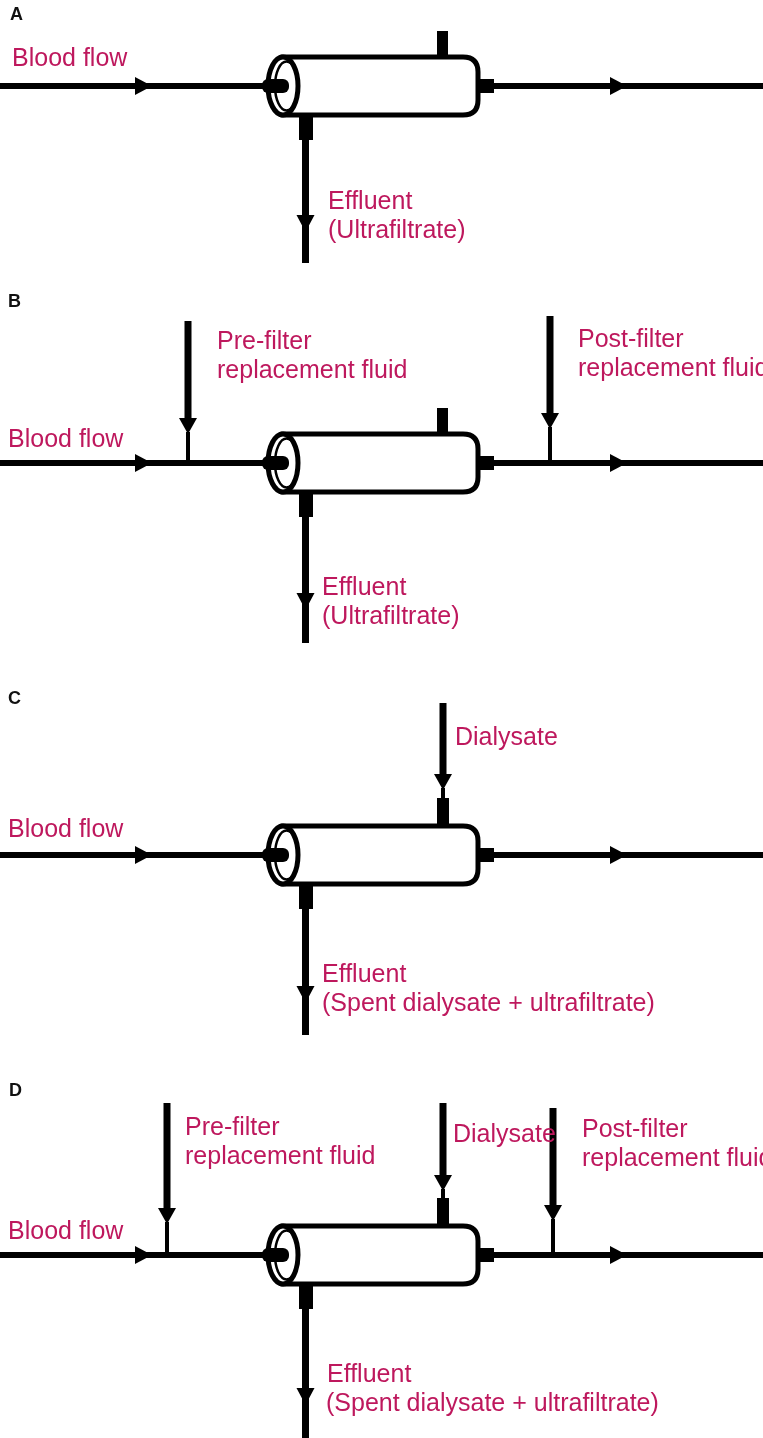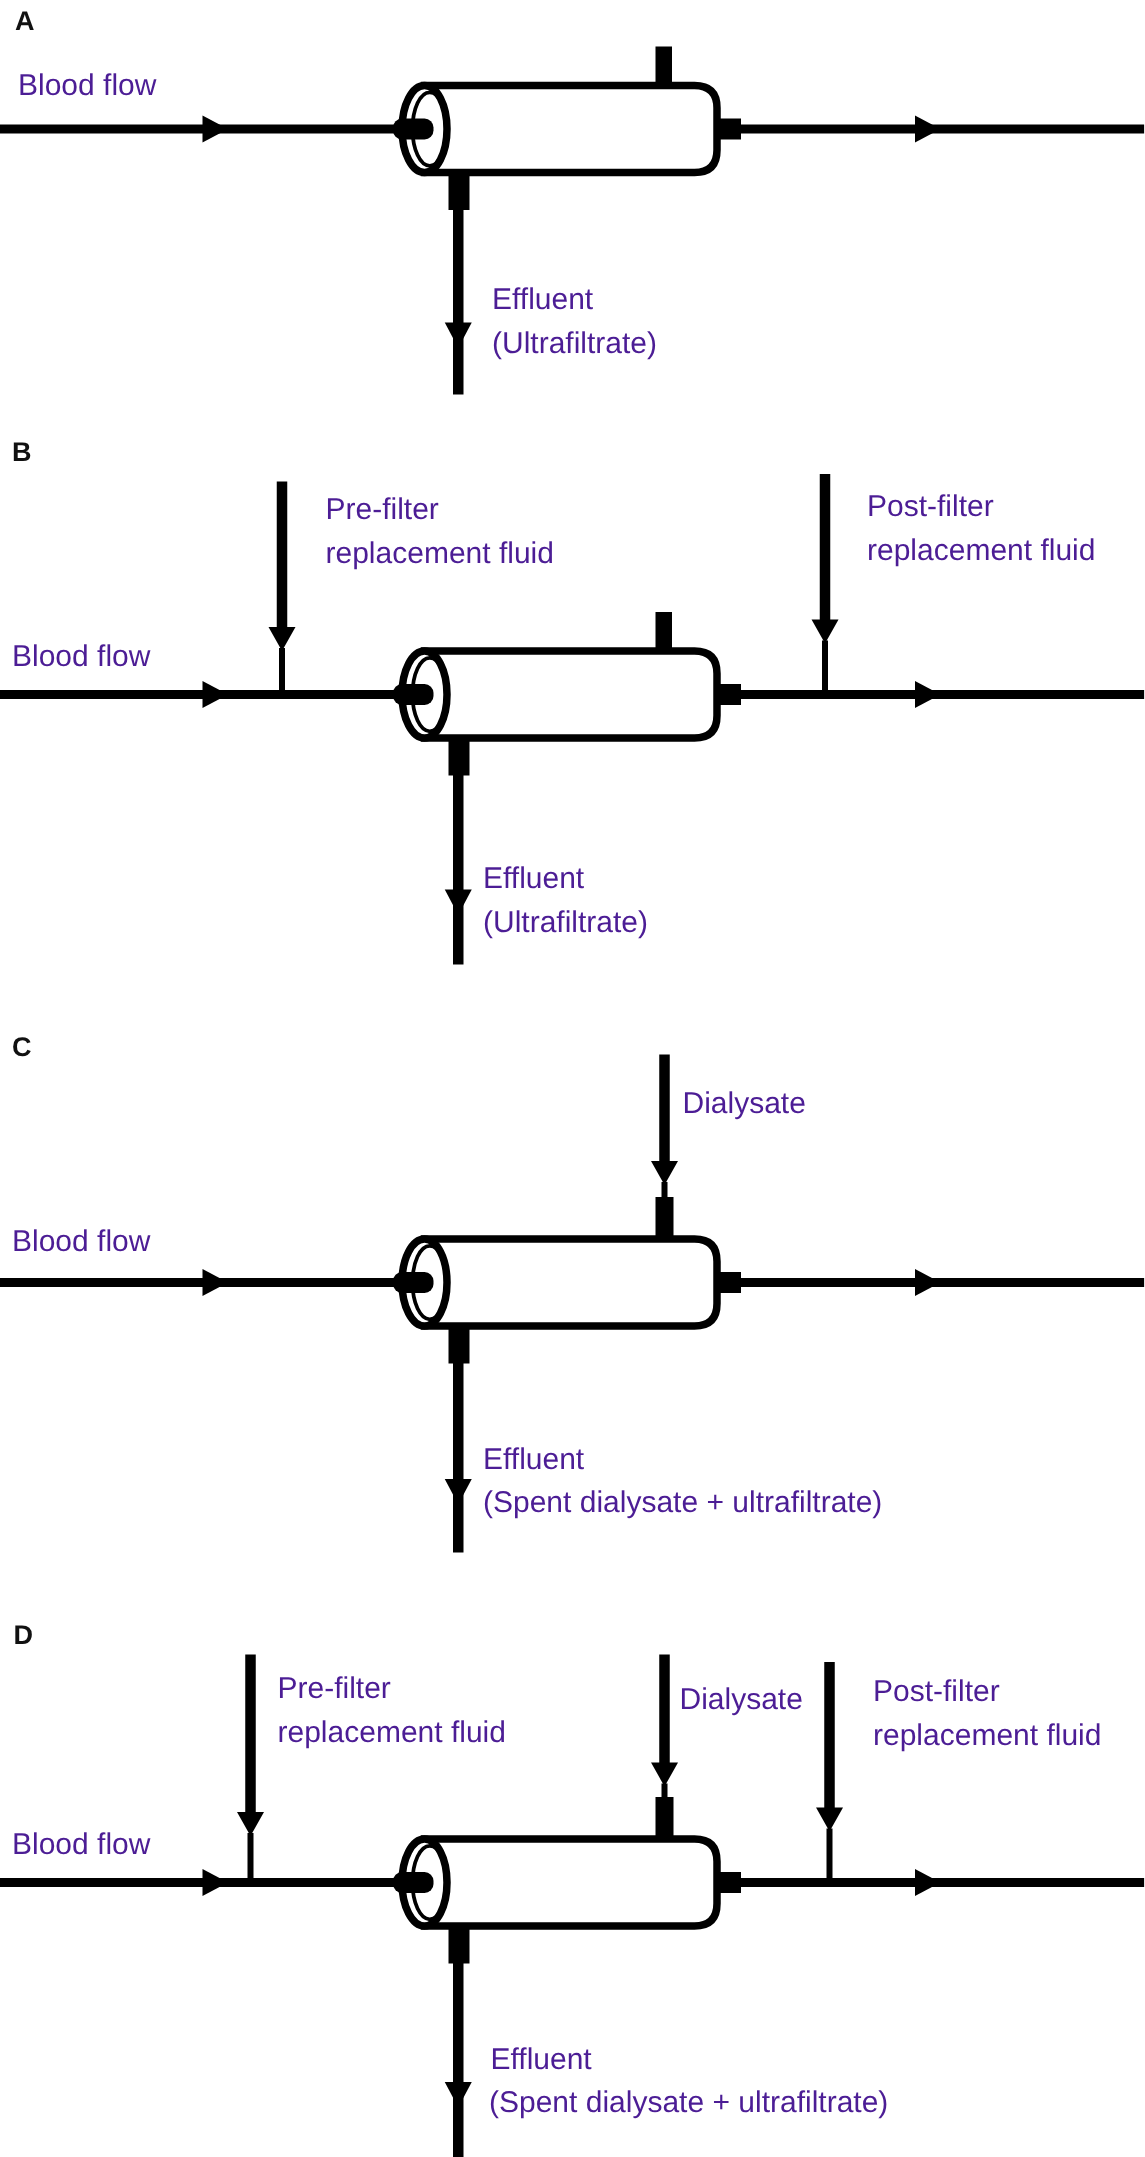--- a/index.html
+++ b/index.html
@@ -12,24 +12,24 @@
     color: #111111;
     overflow: hidden;
   }
   .art {
     position: absolute;
     left: 0; top: 0;
     width: 763px; height: 1438px;
   }
   .txt {
     position: absolute;
-    font-size: 20px;
+    font-size: 25px;
     line-height: 29px;
     white-space: nowrap;
-    color: #4c1d95;
+    color: #be185d;
     letter-spacing: 0px;
   }
   .panel-letter {
     position: absolute;
     font-size: 18px;
     line-height: 20px;
     font-weight: bold;
     color: #111111;
   }
 </style>

